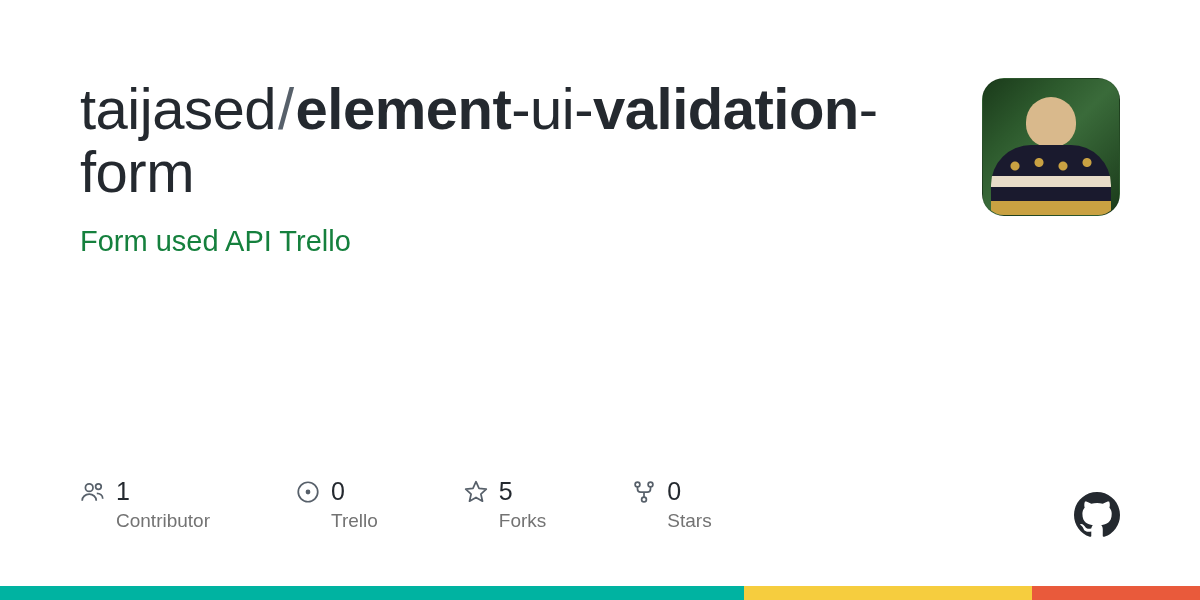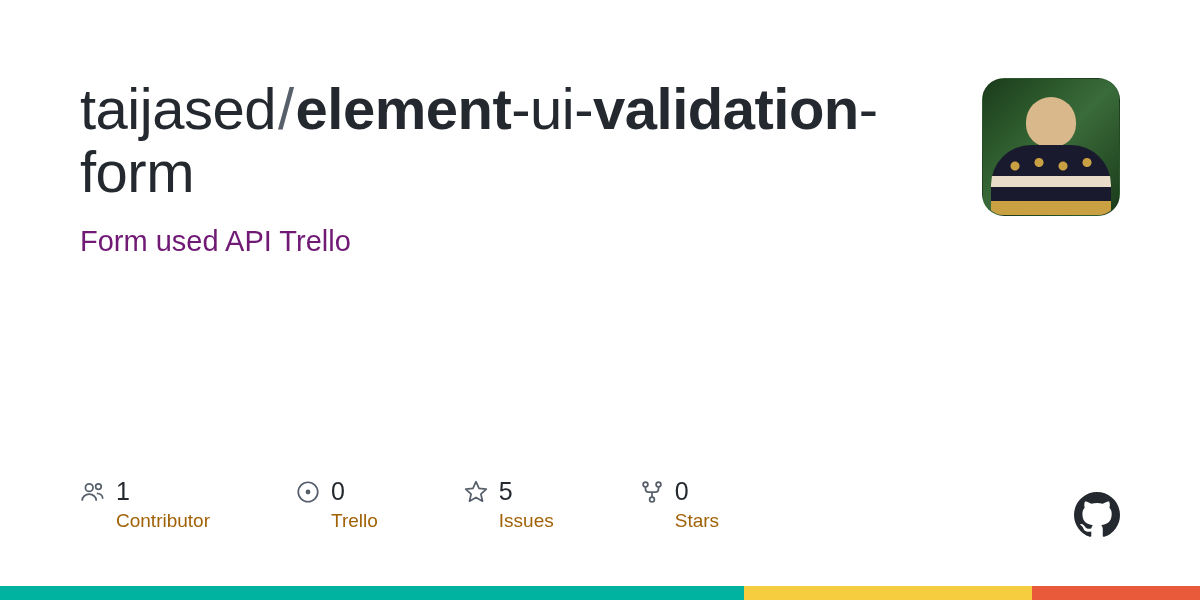--- a/index.html
+++ b/index.html
@@ -31,21 +31,21 @@
     color: #24292f;
     letter-spacing: -0.5px;
   }
   .repo-title .owner { font-weight: 400; }
   .repo-title .sep { font-weight: 300; color: #57606a; padding: 0 2px; }
   .repo-title .bold { font-weight: 600; }
   .description {
     margin-top: 22px;
     font-size: 29px;
     font-weight: 400;
-    color: #701a75;
+    color: #15803d;
   }
   .avatar {
     width: 138px;
     height: 138px;
     border-radius: 22px;
     flex-shrink: 0;
     background: linear-gradient(135deg, #1a3a1a 0%, #2d5a2d 30%, #3a6b3a 50%, #1a3a1a 100%);
     position: relative;
     overflow: hidden;
     border: 1px solid rgba(0,0,0,0.08);
@@ -99,21 +99,21 @@
   }
   .stat-count {
     font-size: 25px;
     font-weight: 400;
     color: #24292f;
   }
   .stat-label {
     margin-top: 4px;
     margin-left: 36px;
     font-size: 19px;
-    color: #a16207;
+    color: #737373;
   }
   .gh-logo {
     position: absolute;
     right: 80px;
     bottom: 62px;
     width: 46px;
     height: 46px;
     fill: #24292f;
   }
   .rainbow {
@@ -165,21 +165,21 @@
       <span class="stat-label">Trello</span>
     </div>
 
     <div class="stat">
       <div class="stat-top">
         <svg class="stat-icon" viewBox="0 0 24 24">
           <path d="M12 2.5l2.8 6.2 6.7.6-5 4.6 1.5 6.6L12 17l-6 3.5 1.5-6.6-5-4.6 6.7-.6z" stroke-linejoin="round"></path>
         </svg>
         <span class="stat-count">5</span>
       </div>
-      <span class="stat-label">Issues</span>
+      <span class="stat-label">Forks</span>
     </div>
 
     <div class="stat">
       <div class="stat-top">
         <svg class="stat-icon" viewBox="0 0 24 24">
           <circle cx="6" cy="5" r="2.2"></circle>
           <circle cx="18" cy="5" r="2.2"></circle>
           <circle cx="12" cy="19" r="2.2"></circle>
           <path d="M6 7.2v2c0 2 1.5 3 3 3h6c1.5 0 3-1 3-3v-2"></path>
           <path d="M12 12.2v4.6"></path>

